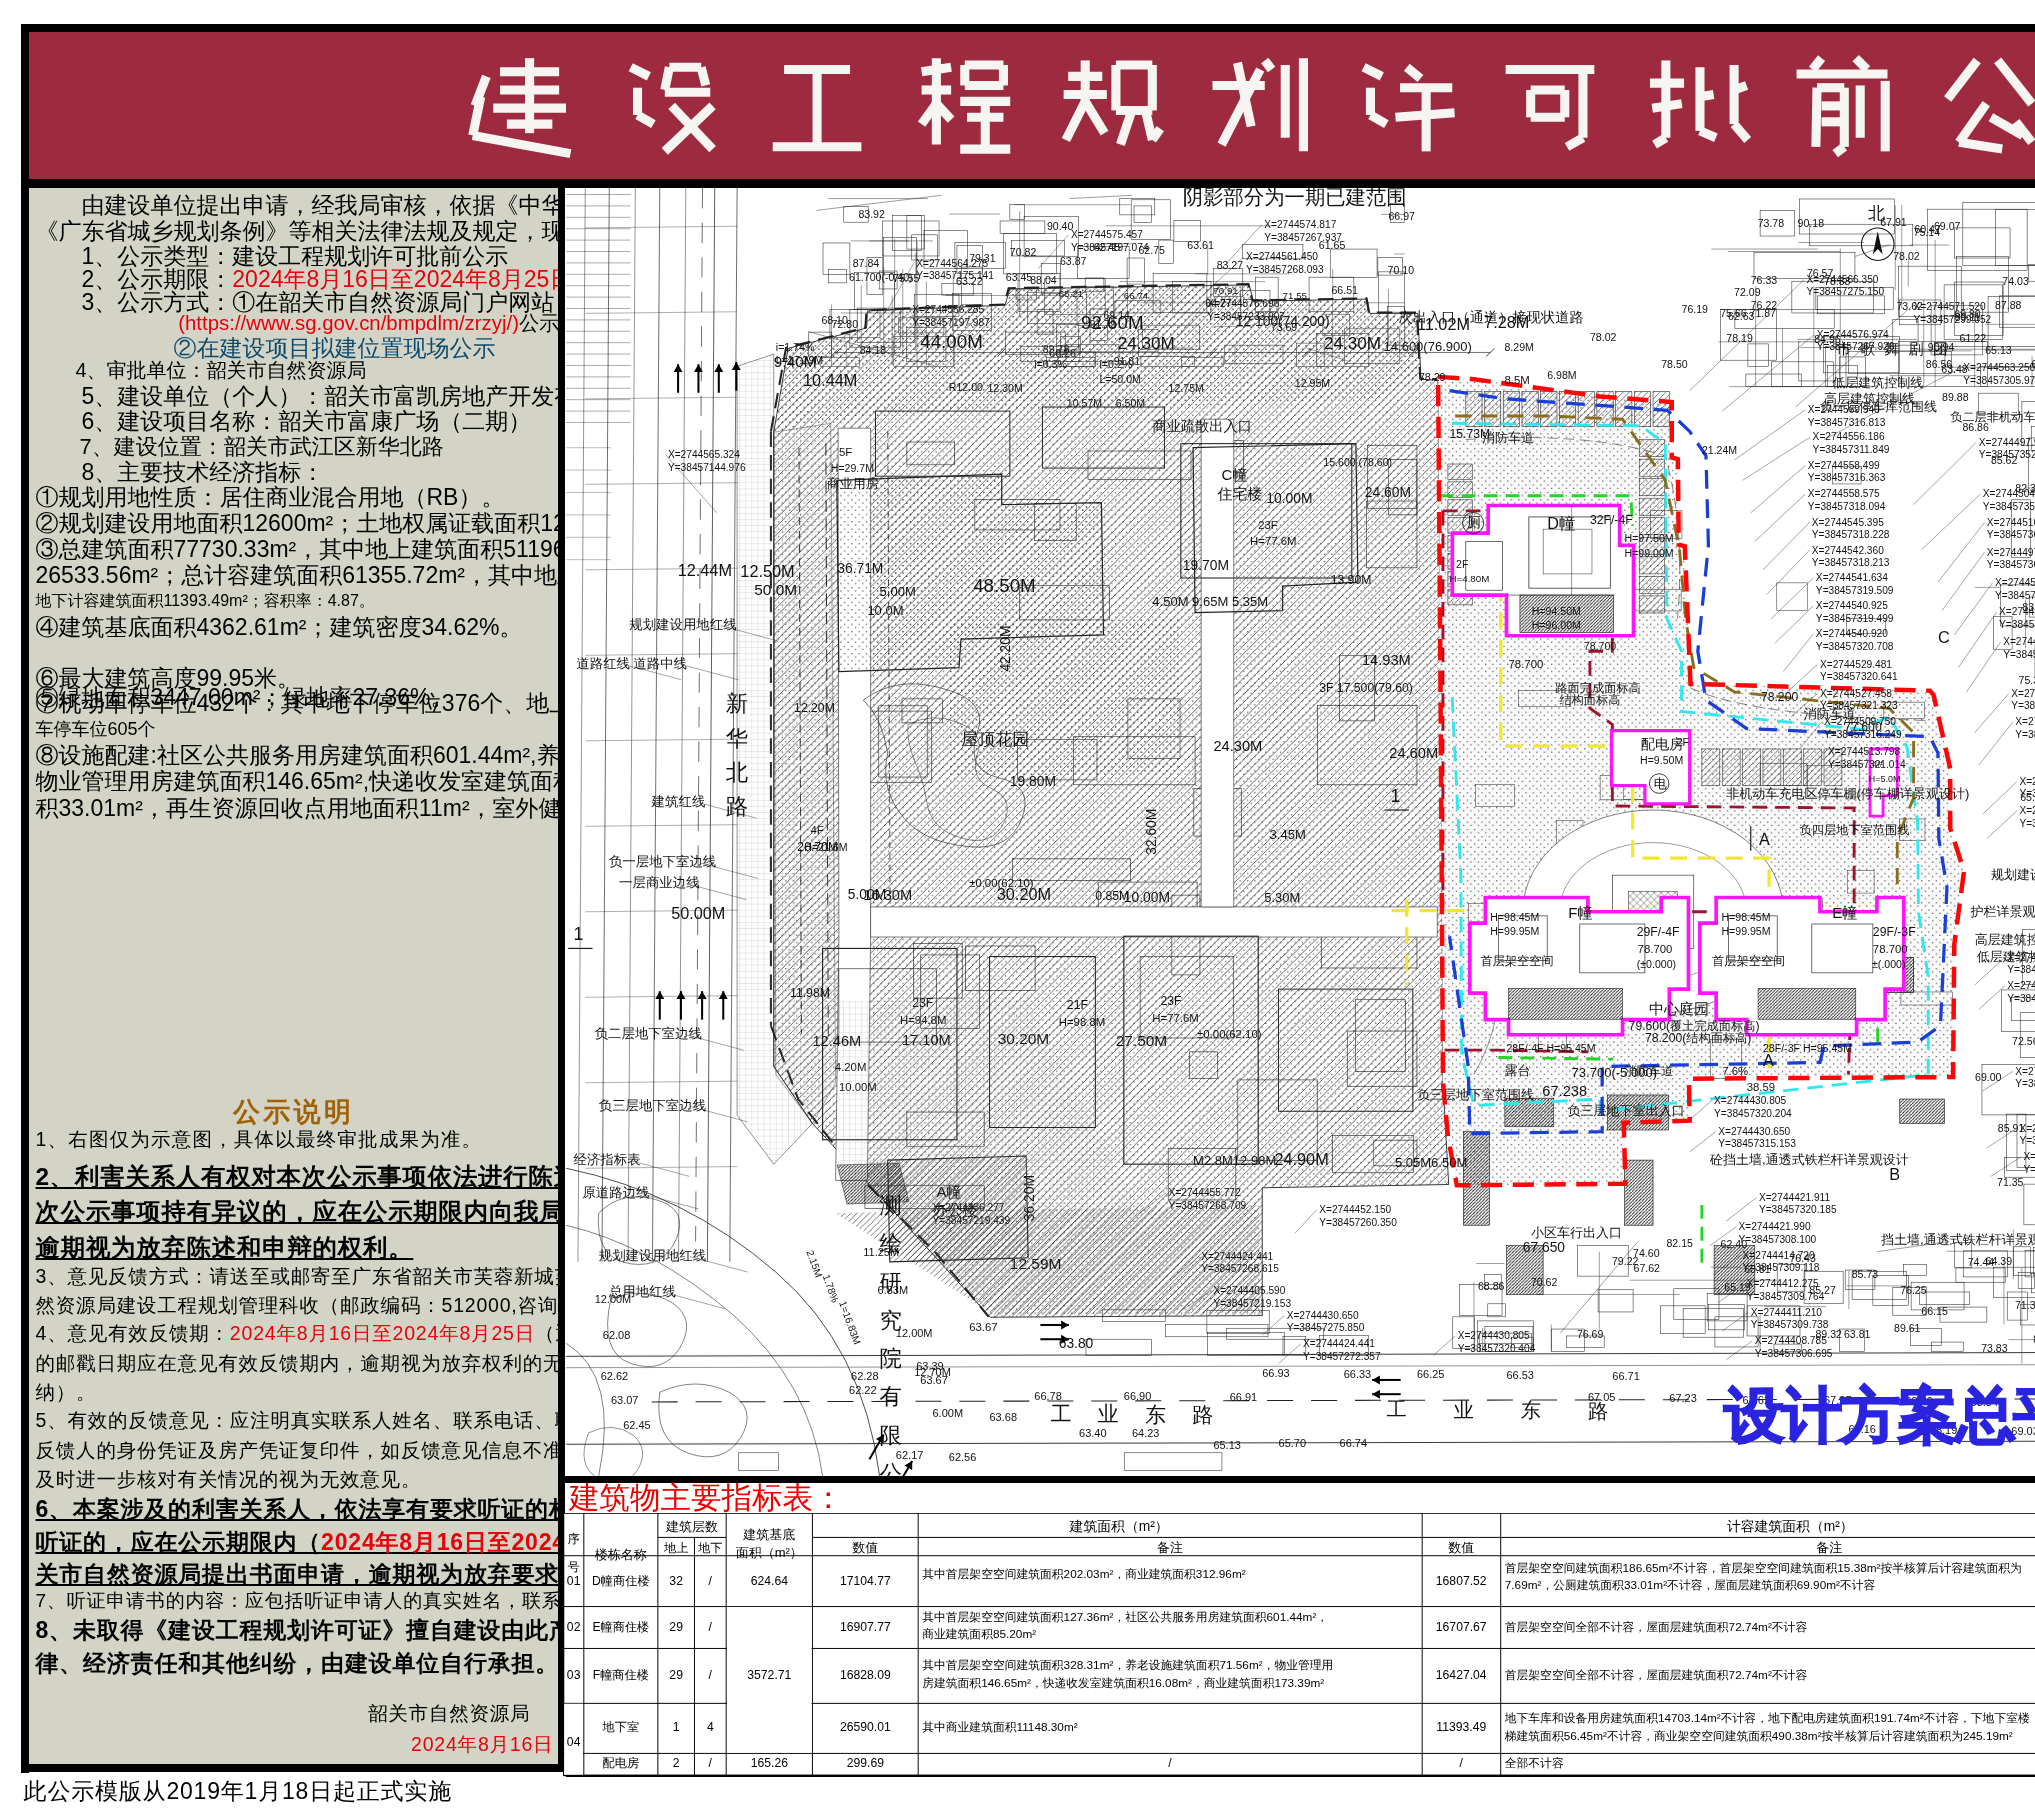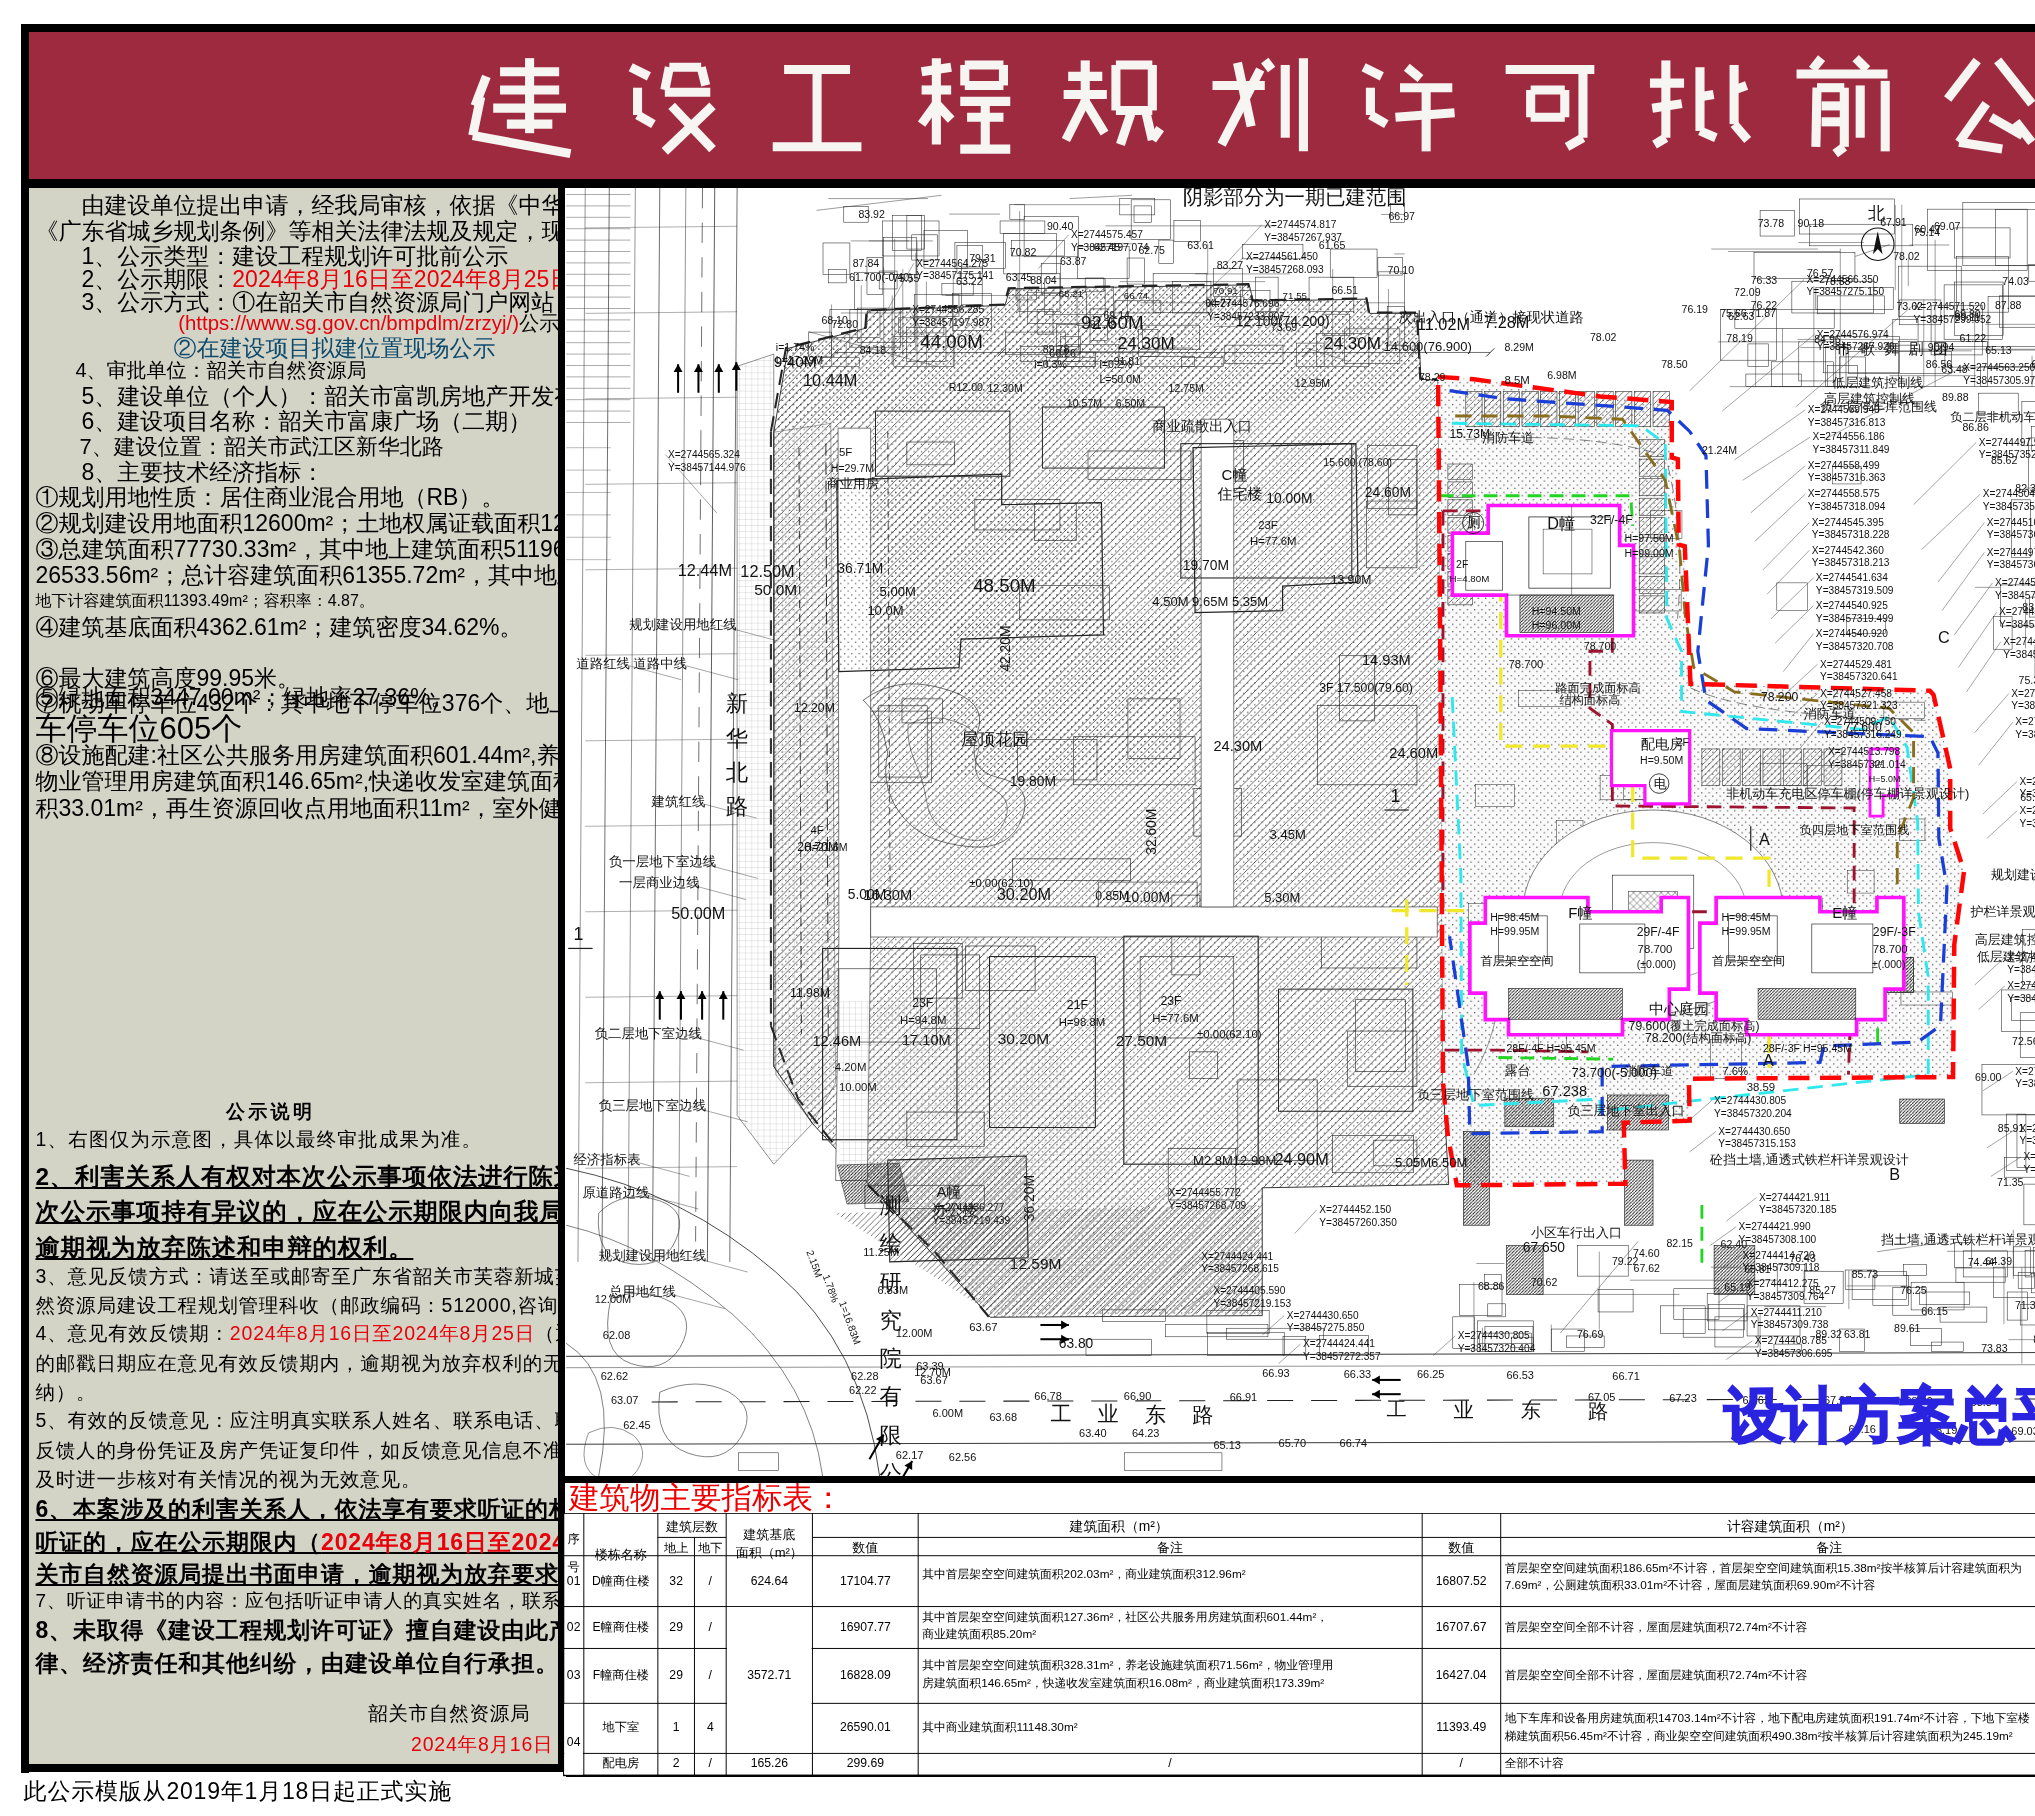--- a/index.html
+++ b/index.html
@@ -153,25 +153,25 @@
     <div style="position:absolute;left:6.5px;top:271px;font-size:23px;color:#000;font-family:'Liberation Sans',serif;white-space:nowrap;line-height:26px;">　　8、主要技术经济指标：</div>
     <div style="position:absolute;left:6.5px;top:296px;font-size:23px;color:#000;font-family:'Liberation Sans',serif;white-space:nowrap;line-height:26px;">①规划用地性质：居住商业混合用地（RB）。</div>
     <div style="position:absolute;left:6.5px;top:322px;font-size:23px;color:#000;font-family:'Liberation Sans',serif;white-space:nowrap;line-height:26px;">②规划建设用地面积12600m²；土地权属证载面积12600m²。</div>
     <div style="position:absolute;left:6.5px;top:348px;font-size:23px;color:#000;font-family:'Liberation Sans',serif;white-space:nowrap;line-height:26px;">③总建筑面积77730.33m²，其中地上建筑面积51196.77m²、地下室建筑面积</div>
     <div style="position:absolute;left:6.5px;top:374px;font-size:23px;color:#000;font-family:'Liberation Sans',serif;white-space:nowrap;line-height:26px;">26533.56m²；总计容建筑面积61355.72m²，其中地上计容建筑面积49942.23m²，</div>
     <div style="position:absolute;left:6.5px;top:400px;font-size:16px;color:#000;font-family:'Liberation Sans',serif;white-space:nowrap;line-height:26px;">地下计容建筑面积11393.49m²；容积率：4.87。</div>
     <div style="position:absolute;left:6.5px;top:426px;font-size:23px;color:#000;font-family:'Liberation Sans',serif;white-space:nowrap;line-height:26px;">④建筑基底面积4362.61m²；建筑密度34.62%。</div>
     <div style="position:absolute;left:6.5px;top:452px;font-size:23px;color:#000;font-family:'Liberation Sans',serif;white-space:nowrap;line-height:26px;margin-top:44px;">⑤绿地面积3447.00m²；绿地率27.36%。</div>
     <div style="position:absolute;left:6.5px;top:477px;font-size:23px;color:#000;font-family:'Liberation Sans',serif;white-space:nowrap;line-height:26px;">⑥最大建筑高度99.95米。</div>
     <div style="position:absolute;left:6.5px;top:502px;font-size:23px;color:#000;font-family:'Liberation Sans',serif;white-space:nowrap;line-height:26px;">⑦机动车停车位432个：其中地下停车位376个、地上停车位56个。地面非机动</div>
-    <div style="position:absolute;left:6.5px;top:528px;font-size:31px;color:#000;font-family:'Liberation Sans',serif;white-space:nowrap;line-height:26px;">车停车位605个</div>
+    <div style="position:absolute;left:6.5px;top:528px;font-size:18px;color:#000;font-family:'Liberation Sans',serif;white-space:nowrap;line-height:26px;">车停车位605个</div>
     <div style="position:absolute;left:6.5px;top:554px;font-size:23px;color:#000;font-family:'Liberation Sans',serif;white-space:nowrap;line-height:26px;">⑧设施配建:社区公共服务用房建筑面积601.44m²,养老设施建筑面积71.56m²,</div>
     <div style="position:absolute;left:6.5px;top:580px;font-size:23px;color:#000;font-family:'Liberation Sans',serif;white-space:nowrap;line-height:26px;">物业管理用房建筑面积146.65m²,快递收发室建筑面积16.08m²,公共厕所建筑面</div>
     <div style="position:absolute;left:6.5px;top:607px;font-size:23px;color:#000;font-family:'Liberation Sans',serif;white-space:nowrap;line-height:26px;">积33.01m²，再生资源回收点用地面积11m²，室外健身设施用地面积333.00m²。</div>
-    <div style="position:absolute;left:197px;top:911px;font-size:19px;color:#000000;font-family:'Liberation Sans',serif;white-space:nowrap;line-height:26px;letter-spacing:3.3px;font-weight:bold;">公示说明</div>
+    <div style="position:absolute;left:204px;top:911px;font-size:27px;color:#a16207;font-family:'Liberation Sans',serif;white-space:nowrap;line-height:26px;letter-spacing:3.3px;font-weight:bold;">公示说明</div>
     <div style="position:absolute;left:6.5px;top:940px;font-size:19.5px;color:#000;font-family:'Liberation Sans',serif;white-space:nowrap;line-height:22.4px;letter-spacing:1.2px;">1、右图仅为示意图，具体以最终审批成果为准。</div>
     <div style="position:absolute;left:6.5px;top:975px;font-size:24.4px;color:#000;font-family:'Liberation Sans',serif;white-space:nowrap;line-height:28px;letter-spacing:0.8px;font-weight:bold;text-decoration:underline;">2、利害关系人有权对本次公示事项依法进行陈述和申辩，如对本</div>
     <div style="position:absolute;left:6.5px;top:1010px;font-size:24.4px;color:#000;font-family:'Liberation Sans',serif;white-space:nowrap;line-height:28px;letter-spacing:0.8px;font-weight:bold;text-decoration:underline;">次公示事项持有异议的，应在公示期限内向我局提出书面意见，</div>
     <div style="position:absolute;left:6.5px;top:1046px;font-size:24.4px;color:#000;font-family:'Liberation Sans',serif;white-space:nowrap;line-height:28px;letter-spacing:0.8px;font-weight:bold;text-decoration:underline;">逾期视为放弃陈述和申辩的权利。</div>
     <div style="position:absolute;left:6.5px;top:1077px;font-size:19.5px;color:#000;font-family:'Liberation Sans',serif;white-space:nowrap;line-height:22.4px;letter-spacing:0.8px;">3、意见反馈方式：请送至或邮寄至广东省韶关市芙蓉新城芙蓉园1栋204韶关市自</div>
     <div style="position:absolute;left:6.5px;top:1106px;font-size:19.5px;color:#000;font-family:'Liberation Sans',serif;white-space:nowrap;line-height:22.4px;letter-spacing:0.8px;">然资源局建设工程规划管理科收（邮政编码：512000,咨询电话：8963138）。</div>
     <div style="position:absolute;left:6.5px;top:1134px;font-size:19.5px;color:#000;font-family:'Liberation Sans',serif;white-space:nowrap;line-height:22.4px;letter-spacing:0.8px;">4、意见有效反馈期：<span style="color:#e8000a">2024年8月16日至2024年8月25日</span>（通过信函方式反馈意见</div>
     <div style="position:absolute;left:6.5px;top:1164px;font-size:19.5px;color:#000;font-family:'Liberation Sans',serif;white-space:nowrap;line-height:22.4px;letter-spacing:0.8px;">的邮戳日期应在意见有效反馈期内，逾期视为放弃权利的无效意见，不予采</div>
     <div style="position:absolute;left:6.5px;top:1193px;font-size:19.5px;color:#000;font-family:'Liberation Sans',serif;white-space:nowrap;line-height:22.4px;letter-spacing:0.8px;">纳）。</div>
     <div style="position:absolute;left:6.5px;top:1221px;font-size:19.5px;color:#000;font-family:'Liberation Sans',serif;white-space:nowrap;line-height:22.4px;letter-spacing:0.8px;">5、有效的反馈意见：应注明真实联系人姓名、联系电话、联系地址，并提供意见</div>

